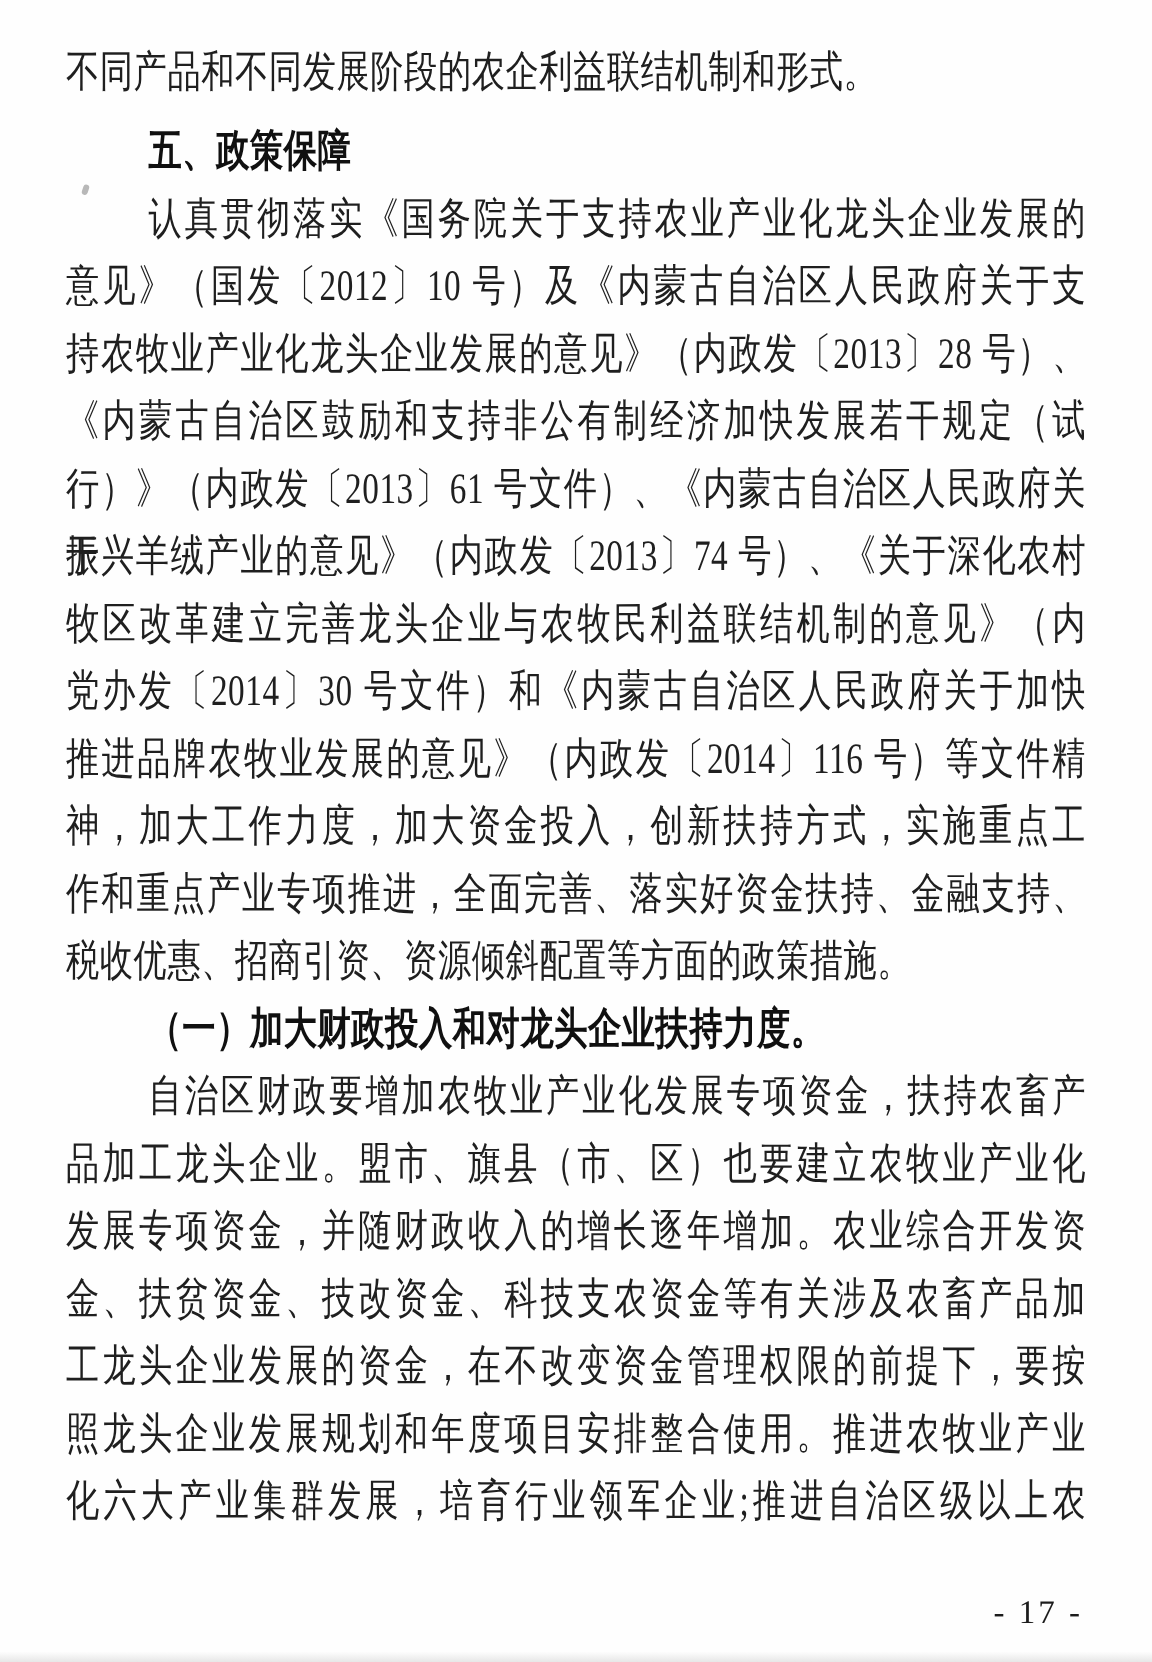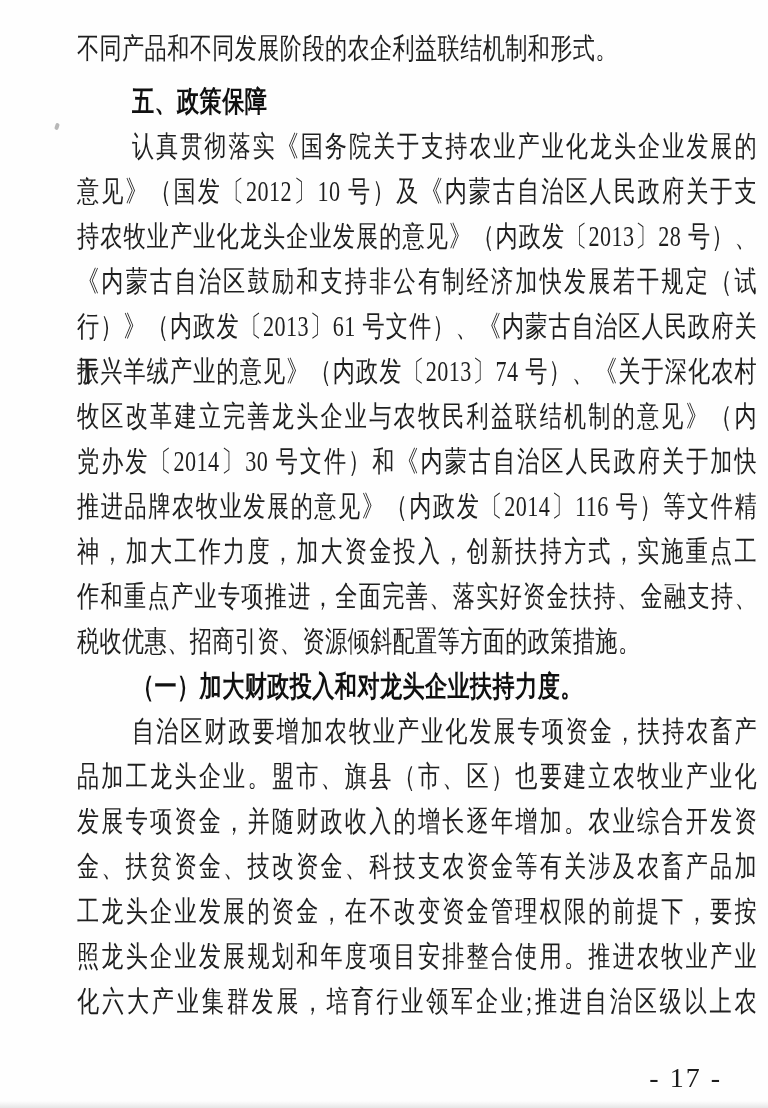--- a/index.html
+++ b/index.html
@@ -23,21 +23,20 @@
     left: 0; right: 0; bottom: 0;
     height: 7px;
     background: linear-gradient(to bottom, rgba(255,255,255,0), rgba(170,170,170,0.28));
     pointer-events: none;
   }
   .text-block {
     position: absolute;
     left: 44px;
     top: 26px;
     width: 680px;
-    margin-left: 33px;
   }
   .line {
     width: 890px;               
     transform: scaleX(0.764);   
     transform-origin: 0 0;
     height: 45px;
     line-height: 45px;
     font-size: 29px;
     color: #1f1f1f;
     white-space: nowrap;
@@ -57,21 +56,21 @@
     color: #101010;
   }
   
   .line:nth-child(2) {
     margin-top: 8px;
   }
   .page-number {
     position: absolute;
     top: 1062px;
     right: 46px;
-    font-size: 28px;
+    font-size: 22px;
     letter-spacing: 2px;
     color: #1c1c1c;
     font-family: "Liberation Serif", "DejaVu Serif", serif;
   }
   .scan-speck {
     position: absolute;
     left: 55px;
     top: 123px;
     width: 4px;
     height: 7px;

